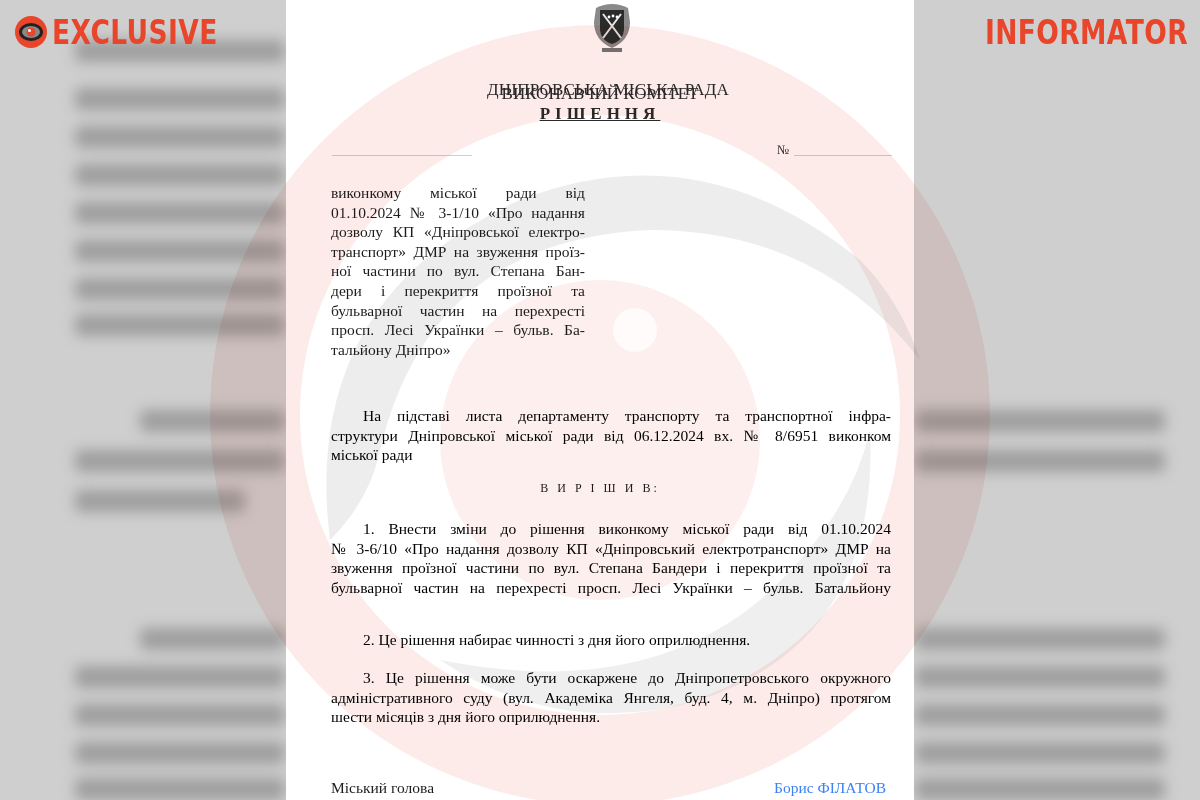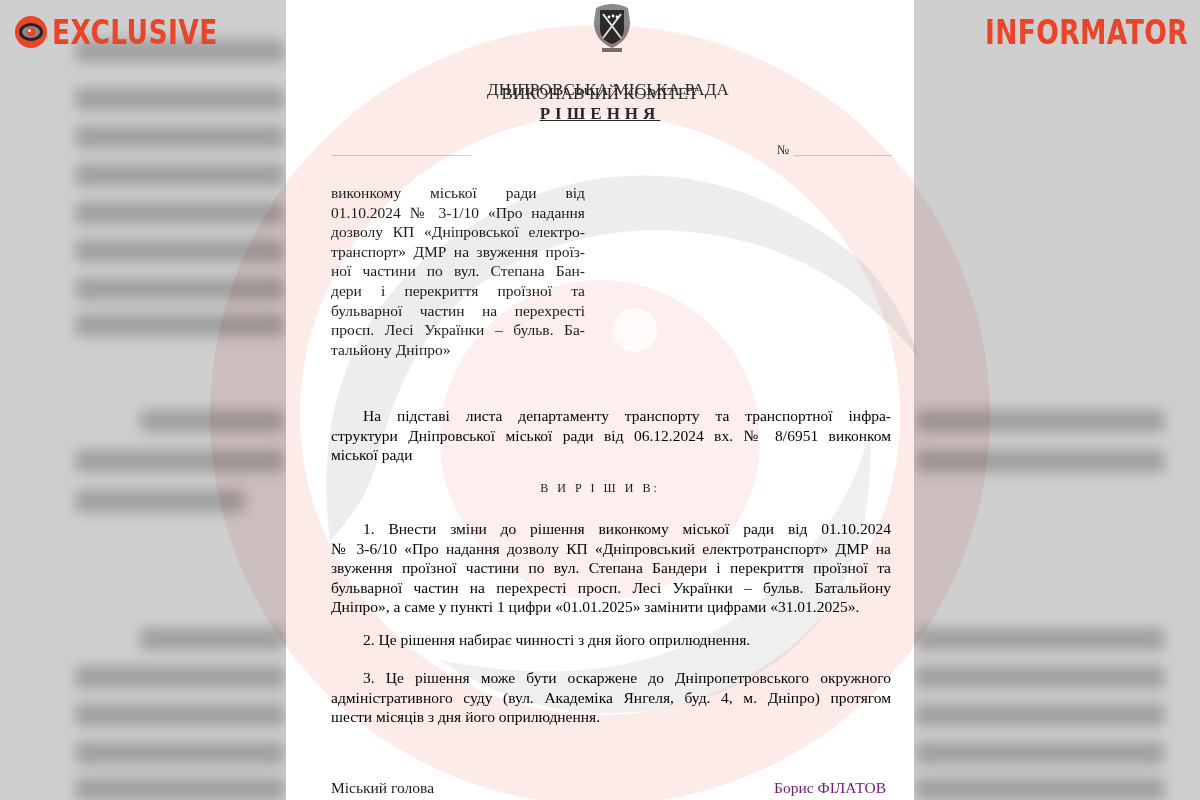--- a/index.html
+++ b/index.html
@@ -39,21 +39,21 @@
   }
   .subject span { display:block; text-align:justify; text-align-last:justify; }
   .subject span.last { text-align-last:left; }
   .para {
     position:absolute; left:45px; width:560px; font-size:15.5px; line-height:19.6px; color:#000000;
   }
   .para span { display:block; text-align:justify; text-align-last:justify; }
   .para span.last { text-align-last:left; }
   .resolve { position:absolute; left:0; width:628px; top:481px; text-align:center; font-size:12px; letter-spacing:3px; color:#1d1d1d; }
   .sig-left { position:absolute; left:45px; top:779px; font-size:15.5px; color:#1d1d1d; }
-  .sig-right { position:absolute; right:28px; top:779px; font-size:15.5px; color:#701a75; }
+  .sig-right { position:absolute; right:28px; top:779px; font-size:15.5px; color:#3b82f6; }
   
   .brand {
     position:absolute; top:12px; font-family:"DejaVu Sans", sans-serif; font-weight:bold;
     color:#e8452a; font-size:34px; letter-spacing:0.5px; transform:scaleX(0.78); transform-origin:left top;
   }
   .brand-left { left:52px; }
   .brand-right { left:985px; transform-origin:left top; }
   .eye-logo { position:absolute; left:14px; top:15px; width:34px; height:34px; }
 </style>
 </head>
@@ -123,21 +123,20 @@
       <span class="last">міської ради</span>
     </div>
 
     <div class="resolve">В И Р І Ш И В:</div>
 
     <div class="para" style="top:519px;">
       <span style="padding-left:32px;">1. Внести зміни до рішення виконкому міської ради від 01.10.2024</span>
       <span>№ 3-6/10 «Про надання дозволу КП «Дніпровський електротранспорт» ДМР на</span>
       <span>звуження проїзної частини по вул. Степана Бандери і перекриття проїзної та</span>
       <span>бульварної частин на перехресті просп. Лесі Українки – бульв. Батальйону</span>
-      <span class="last">Дніпро», а саме у пункті 1 цифри «01.01.2025» замінити цифрами «31.01.2025».</span>
     </div>
 
     <div class="para" style="top:630px;">
       <span class="last" style="padding-left:32px;">2. Це рішення набирає чинності з дня його оприлюднення.</span>
     </div>
 
     <div class="para" style="top:668px;">
       <span style="padding-left:32px;">3. Це рішення може бути оскаржене до Дніпропетровського окружного</span>
       <span>адміністративного суду (вул. Академіка Янгеля, буд. 4, м. Дніпро) протягом</span>
       <span class="last">шести місяців з дня його оприлюднення.</span>

